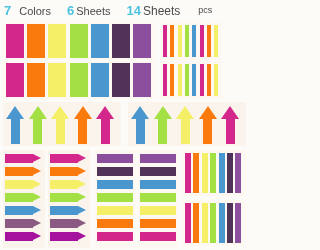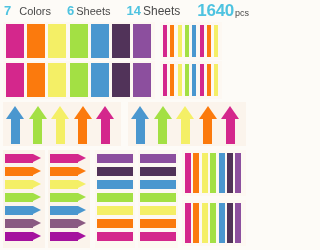--- a/index.html
+++ b/index.html
@@ -76,21 +76,20 @@
     </div>
     <div class="spec s2">
       <span class="num">6</span>
       <span class="lbl">Sheets</span>
     </div>
     <div class="spec s3">
       <span class="num">14</span>
       <span class="lbl">Sheets</span>
     </div>
     <div class="spec s4">
-      <span class="num">1640</span>
       <span class="lbl">pcs</span>
     </div>
   </div>
 
   <div id="body-layers">
       <div class="bigrow" style="top: 22px;">
         <div class="pad" style="left: 0px; top: 0px; width: 152px; height: 38px;"></div>
         <div class="cell" style="left: 3px; background: rgb(212, 39, 140);"></div>
         <div class="cell" style="left: 24.2px; background: rgb(251, 122, 13);"></div>
         <div class="cell" style="left: 45.4px; background: rgb(244, 239, 102);"></div>

